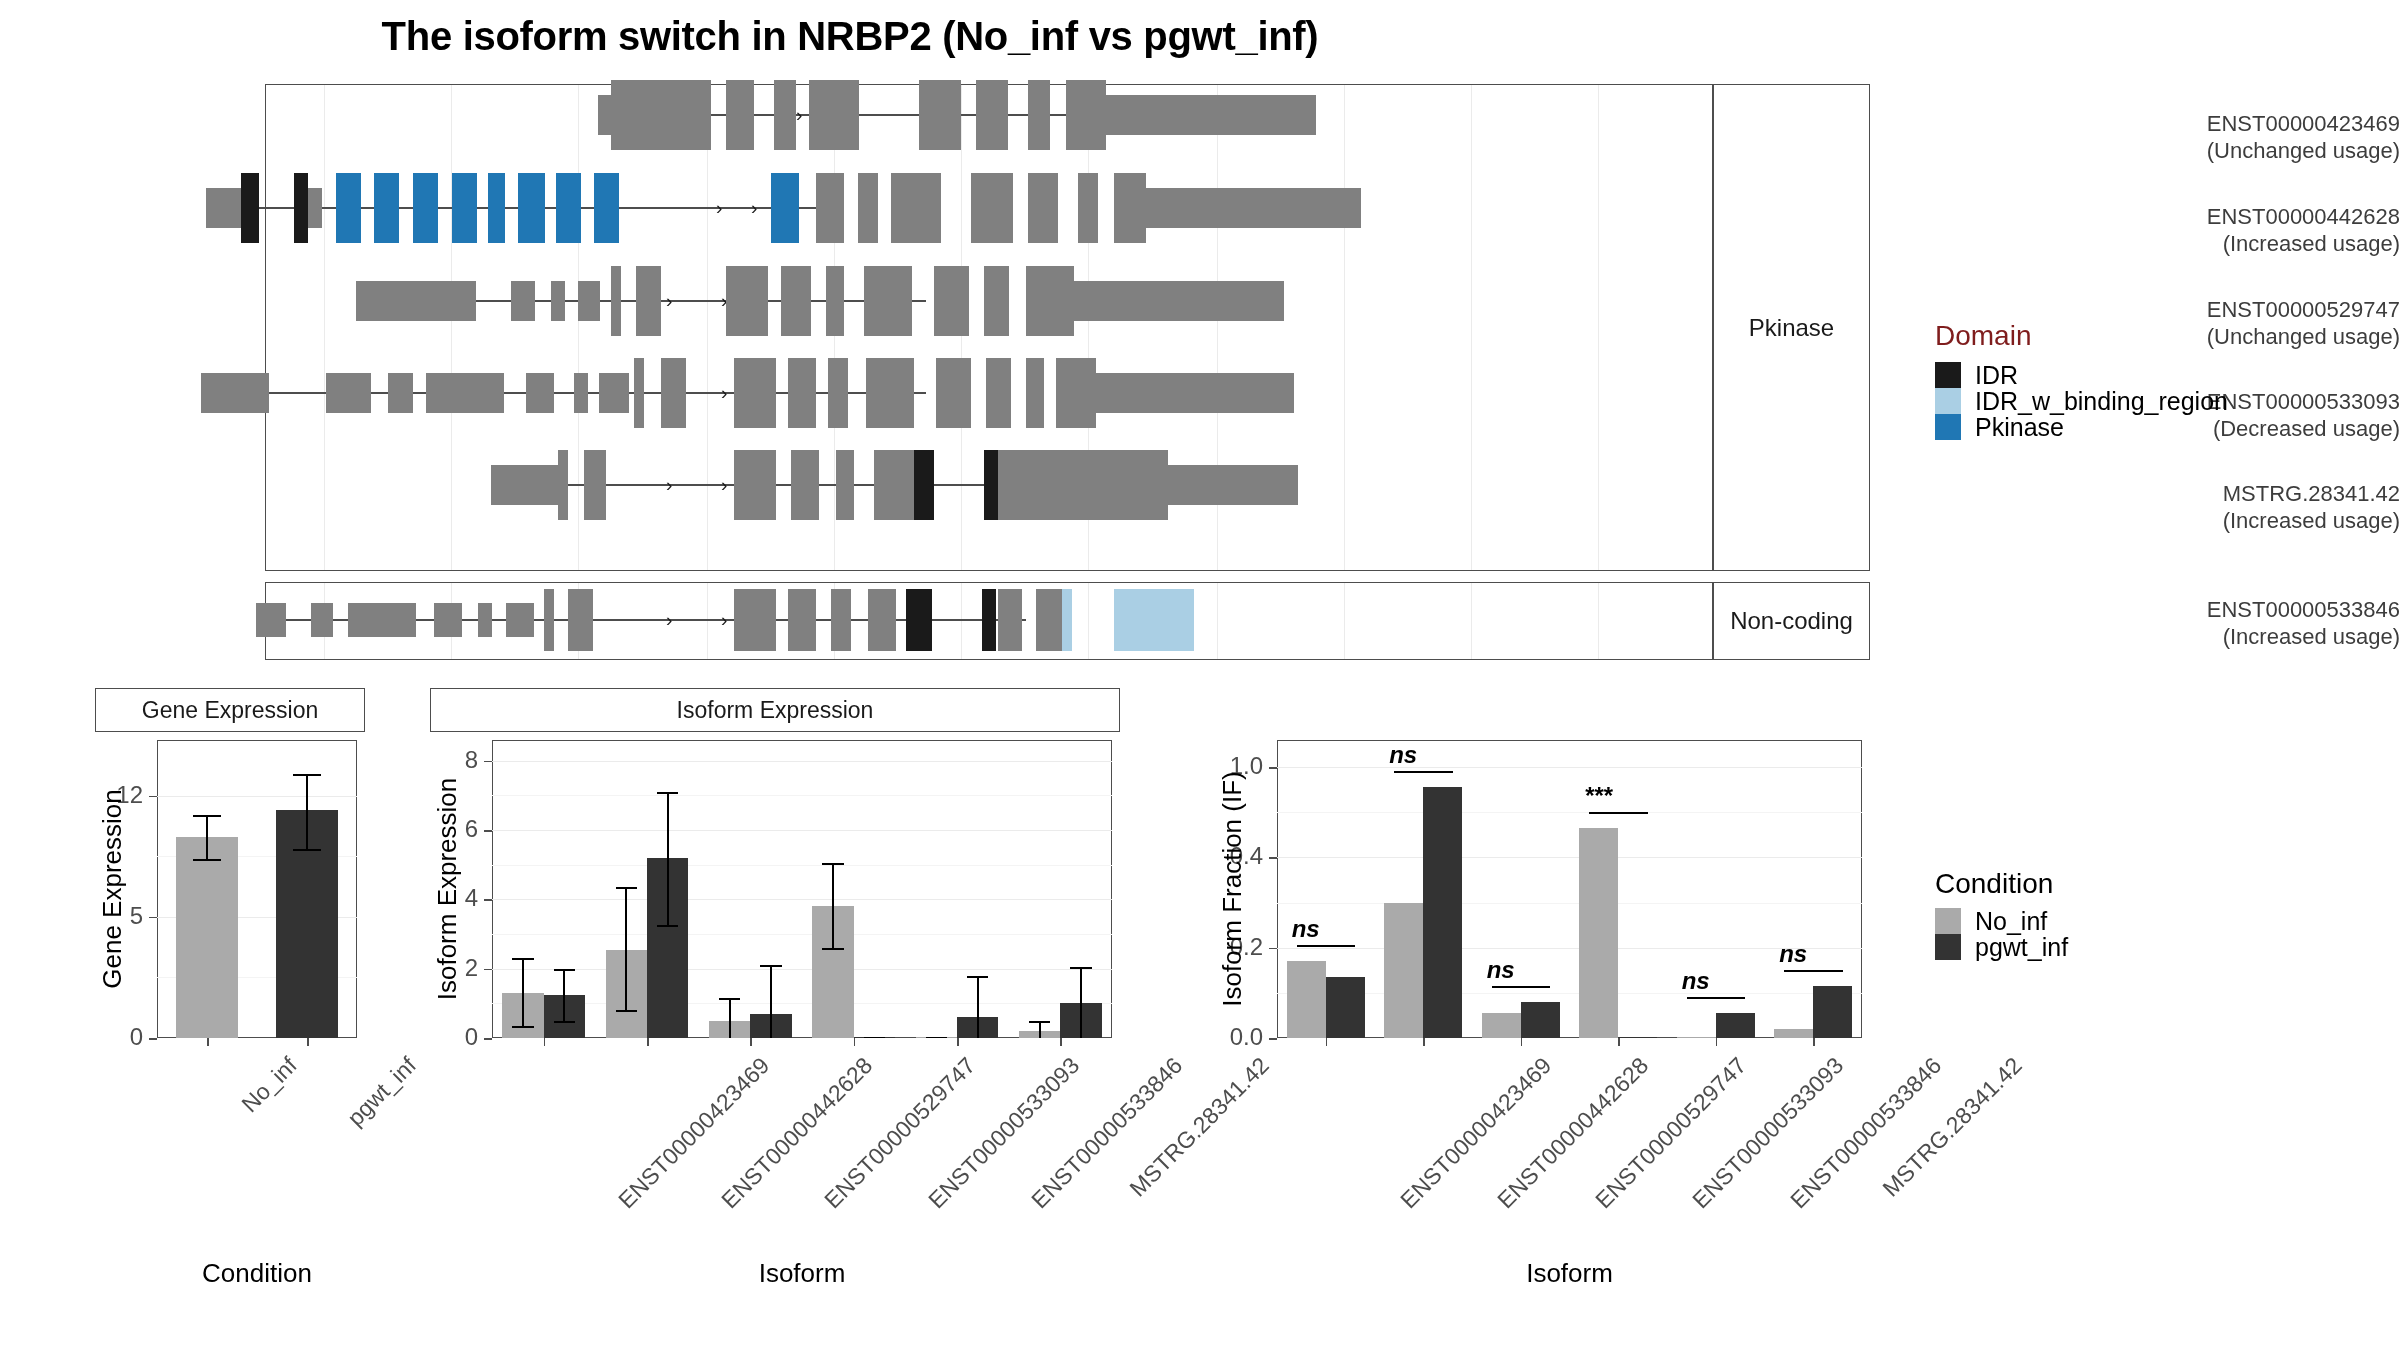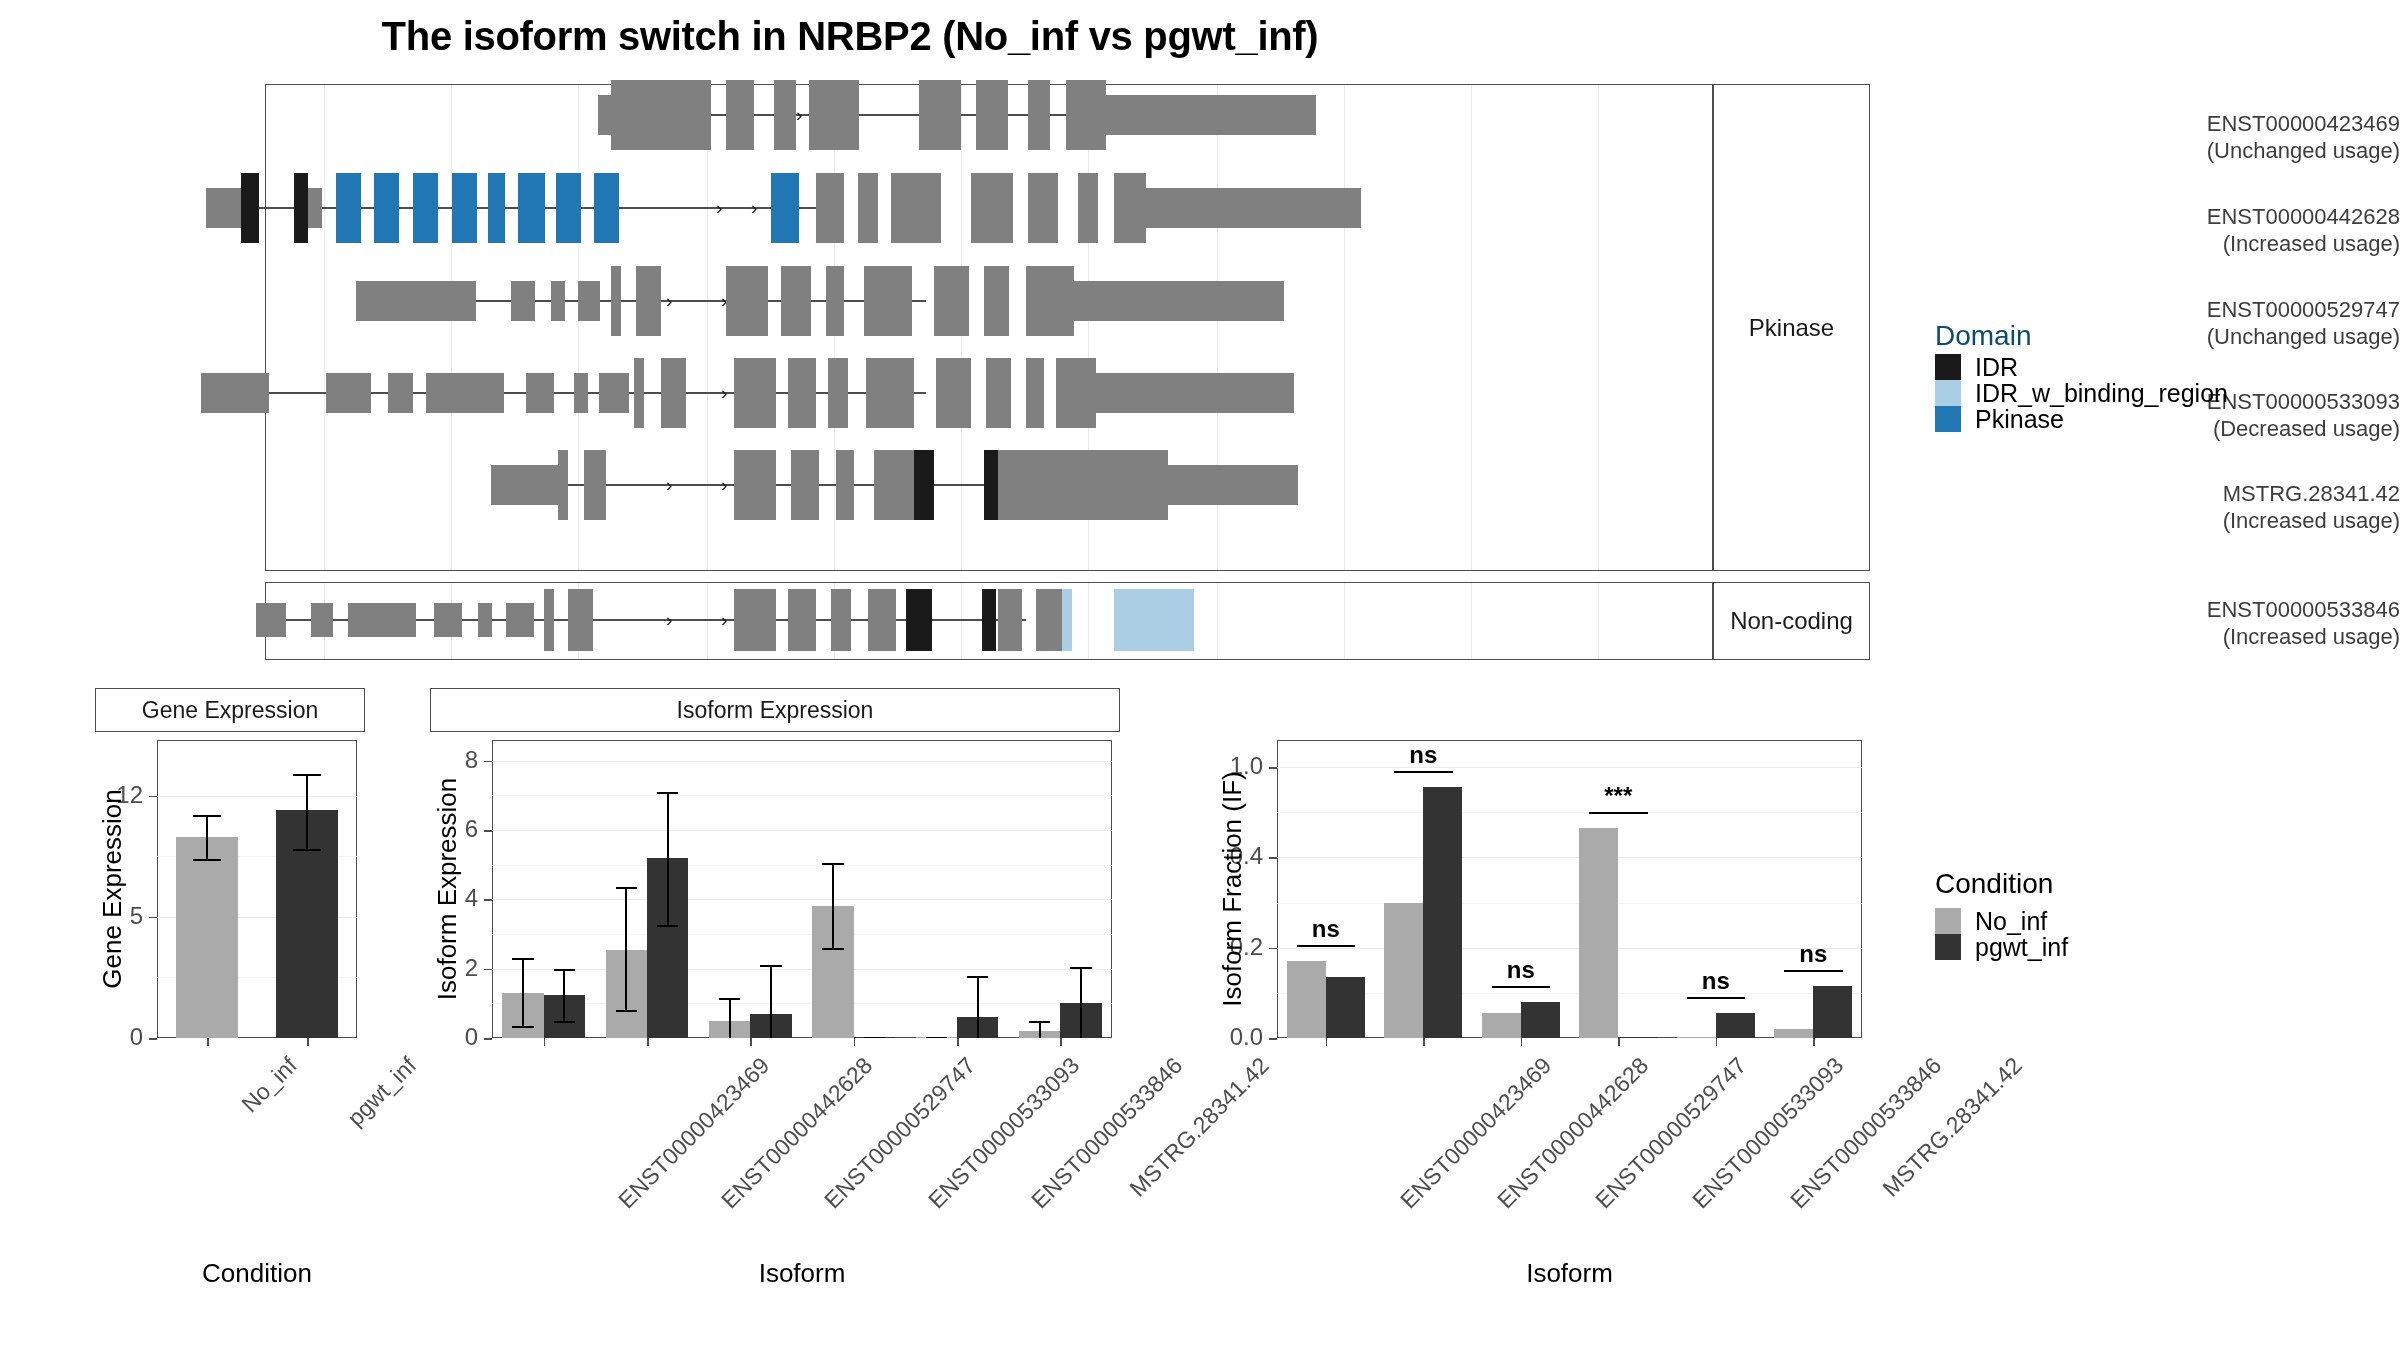--- a/index.html
+++ b/index.html
@@ -37,21 +37,21 @@
   .arrow{position:absolute;top:50%;margin-top:-9px;font-size:19px;line-height:18px;color:#1a1a1a;font-family:"Liberation Sans",sans-serif;}
   .exon{position:absolute;top:50%;}
 
   .tx-label{
     position:absolute;right:0;width:250px;text-align:right;
     font-size:22px;line-height:27px;color:#3d3d3d;
   }
 
   
   #domain-legend{left:1935px;top:320px;width:420px;}
-  #domain-legend .legend-title{font-size:28px;color:#0c4a6e;margin-bottom:2px;}
+  #domain-legend .legend-title{font-size:28px;color:#7f1d1d;margin-bottom:10px;}
   .legend-row{display:flex;align-items:center;height:26px;}
   .legend-key{width:26px;height:26px;margin-right:14px;flex:0 0 auto;}
   .legend-text{font-size:25px;color:#000;white-space:nowrap;}
 
   
   #condition-legend{left:1935px;top:868px;width:420px;}
   #condition-legend .legend-title{font-size:28px;color:#000;margin-bottom:8px;}
 
   
   .chart-strip{
@@ -65,21 +65,21 @@
   .errbar{position:absolute;width:2px;background:#000;}
   .errcap{position:absolute;height:2px;background:#000;}
   .ytick-label{position:absolute;text-align:right;font-size:24px;color:#4d4d4d;}
   .ytick-mark{position:absolute;height:1.6px;width:8px;background:#4d4d4d;}
   .xtick-mark{position:absolute;width:1.6px;height:8px;background:#4d4d4d;}
   .axis-title{position:absolute;font-size:26px;color:#000;}
   .xlab-rot{
     position:absolute;font-size:23px;color:#4d4d4d;white-space:nowrap;
     transform:rotate(-45deg);transform-origin:right top;text-align:right;
   }
-  .sig-text{position:absolute;font-size:24px;color:#000;text-align:center;font-weight:bold;}
+  .sig-text{position:absolute;font-size:24px;color:#000;text-align:left;font-weight:bold;font-style:italic;}
   .sig-line{position:absolute;height:2px;background:#000;}
   .ylab-vert{
     position:absolute;font-size:26px;color:#000;white-space:nowrap;
     transform:rotate(-90deg);transform-origin:left top;
   }
 </style>
 </head>
 <body>
 
 <div class="abs" id="plot-title">The isoform switch in NRBP2 (No_inf vs pgwt_inf)</div>

